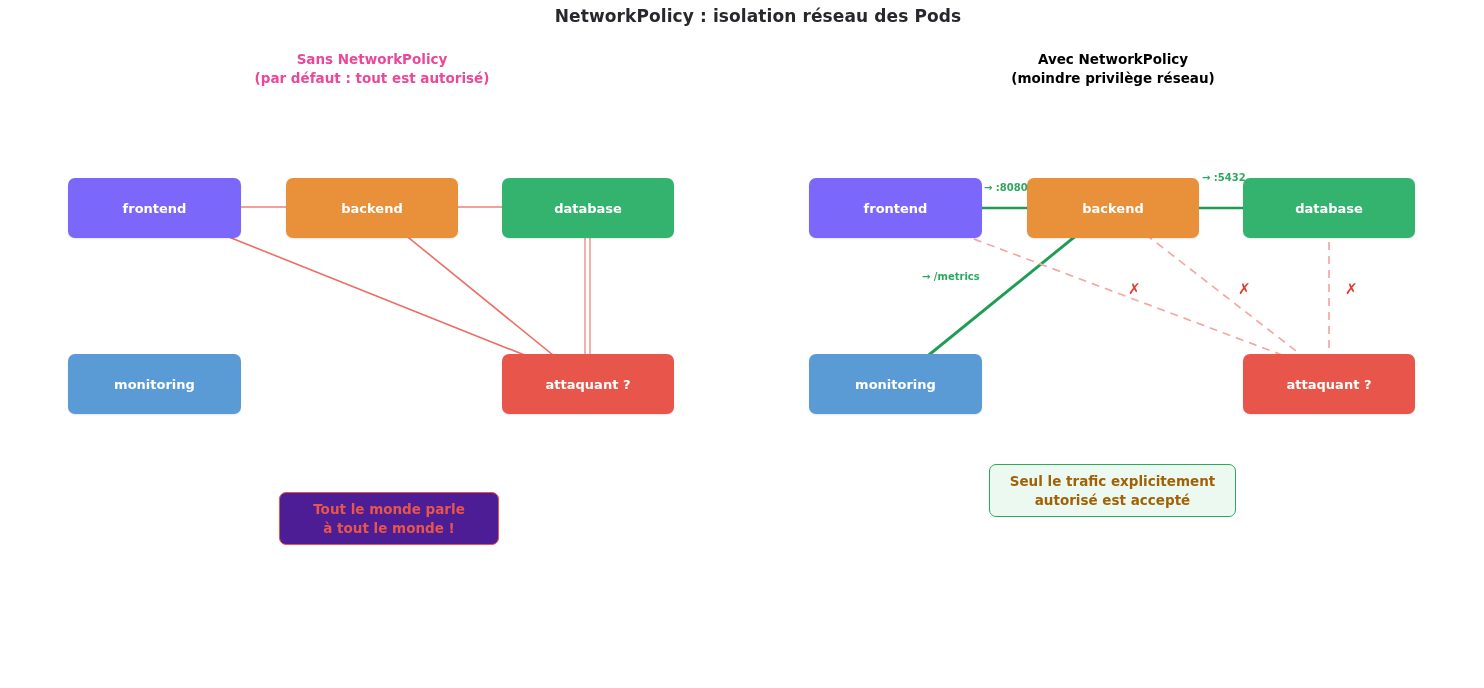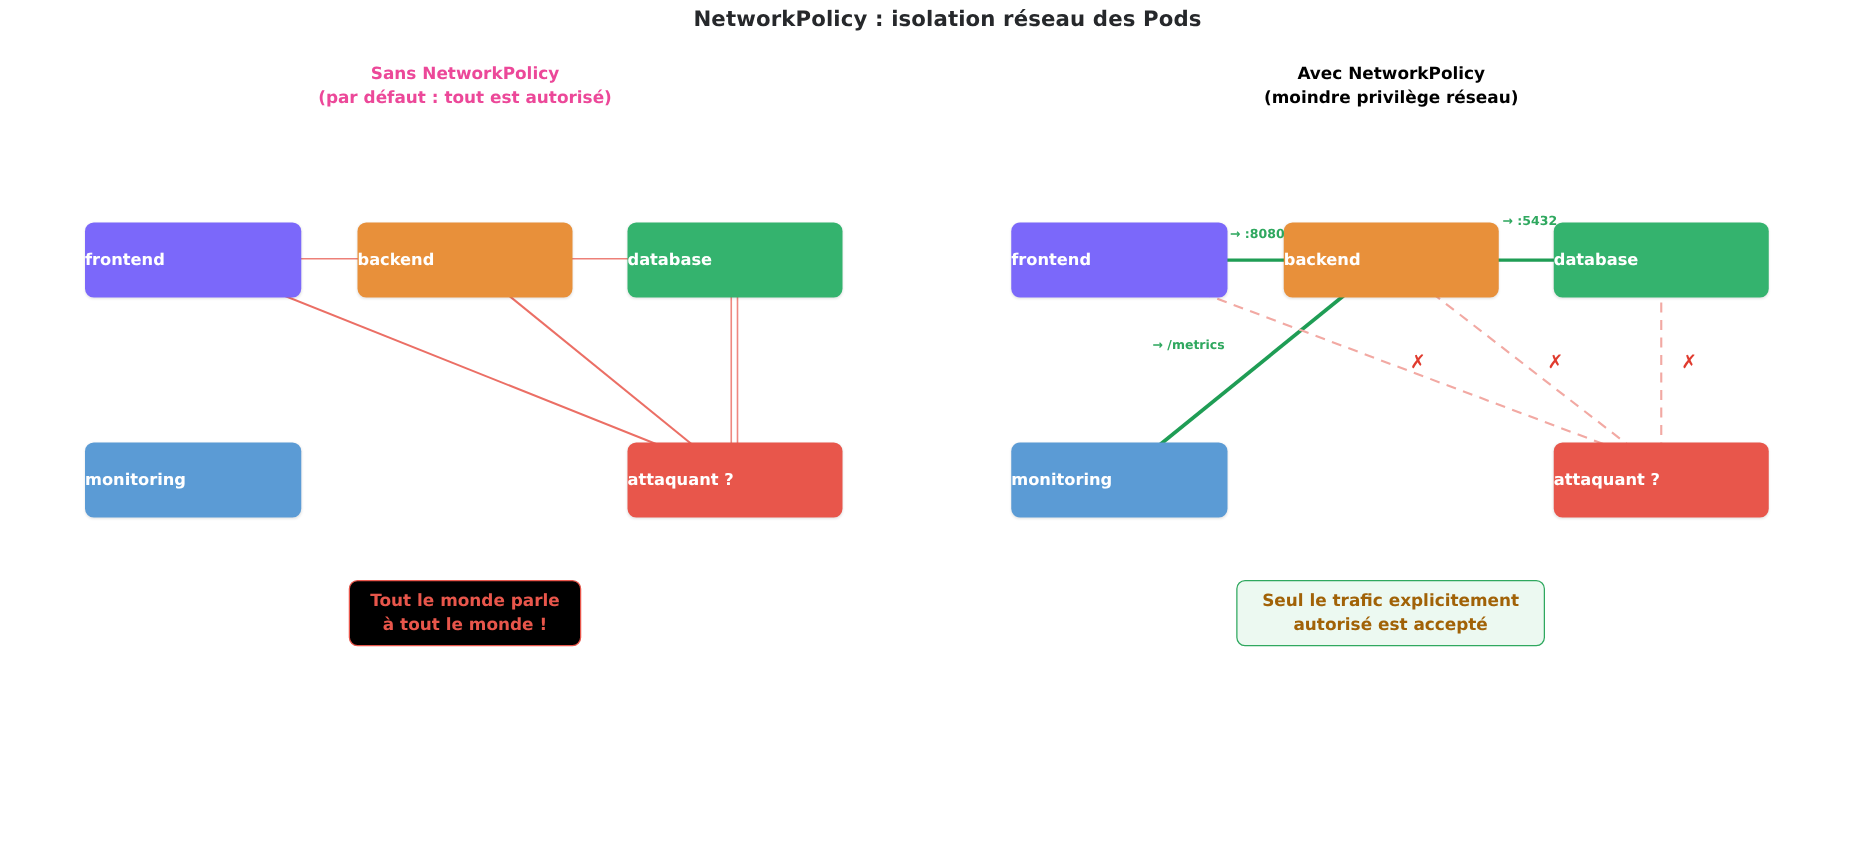--- a/index.html
+++ b/index.html
@@ -19,42 +19,42 @@
     position:absolute;text-align:center;font-size:13.5px;font-weight:bold;
     line-height:18.5px;white-space:pre-line;
   }
   #sub-left{left:172px;top:50px;width:400px;color:#ec4899;}
   #sub-right{left:913px;top:50px;width:400px;color:#000000;}
 
   svg.edges{position:absolute;left:0;top:0;width:1484px;height:688px;overflow:visible;pointer-events:none;}
 
   .node{
     position:absolute;border-radius:7px;display:flex;align-items:center;
-    justify-content:flex-start;color:#ffffff;font-size:13px;font-weight:bold;
+    justify-content:center;color:#ffffff;font-size:13px;font-weight:bold;
     box-shadow:0 1px 2px rgba(0,0,0,.10);
   }
 
   .edge-label{
     position:absolute;font-size:10px;font-weight:bold;white-space:nowrap;
   }
   .lbl-green{color:#2fa85f;}
 
   .xmark{
     position:absolute;font-size:15px;font-weight:bold;color:#e03b2e;
     font-style:italic;font-family:"DejaVu Sans","Liberation Sans",sans-serif;
   }
 
   .caption{
     position:absolute;text-align:center;font-size:13.5px;font-weight:bold;
     line-height:18.5px;white-space:pre-line;border-radius:7px;
     padding:7px 12px;box-sizing:border-box;
   }
   #cap-left{
-    left:279px;top:464px;width:186px;
-    color:#e8564b;background:#000000;border:1.5px solid #e8564b;
+    left:279px;top:492px;width:220px;
+    color:#e8564b;background:#4c1d95;border:1.5px solid #e8564b;
   }
   #cap-right{
     left:989px;top:464px;width:247px;
     color:#a16207;background:#ecf9f1;border:1.5px solid #2fa85f;
   }
 </style>
 </head>
 <body>
 
 <div id="stage">

